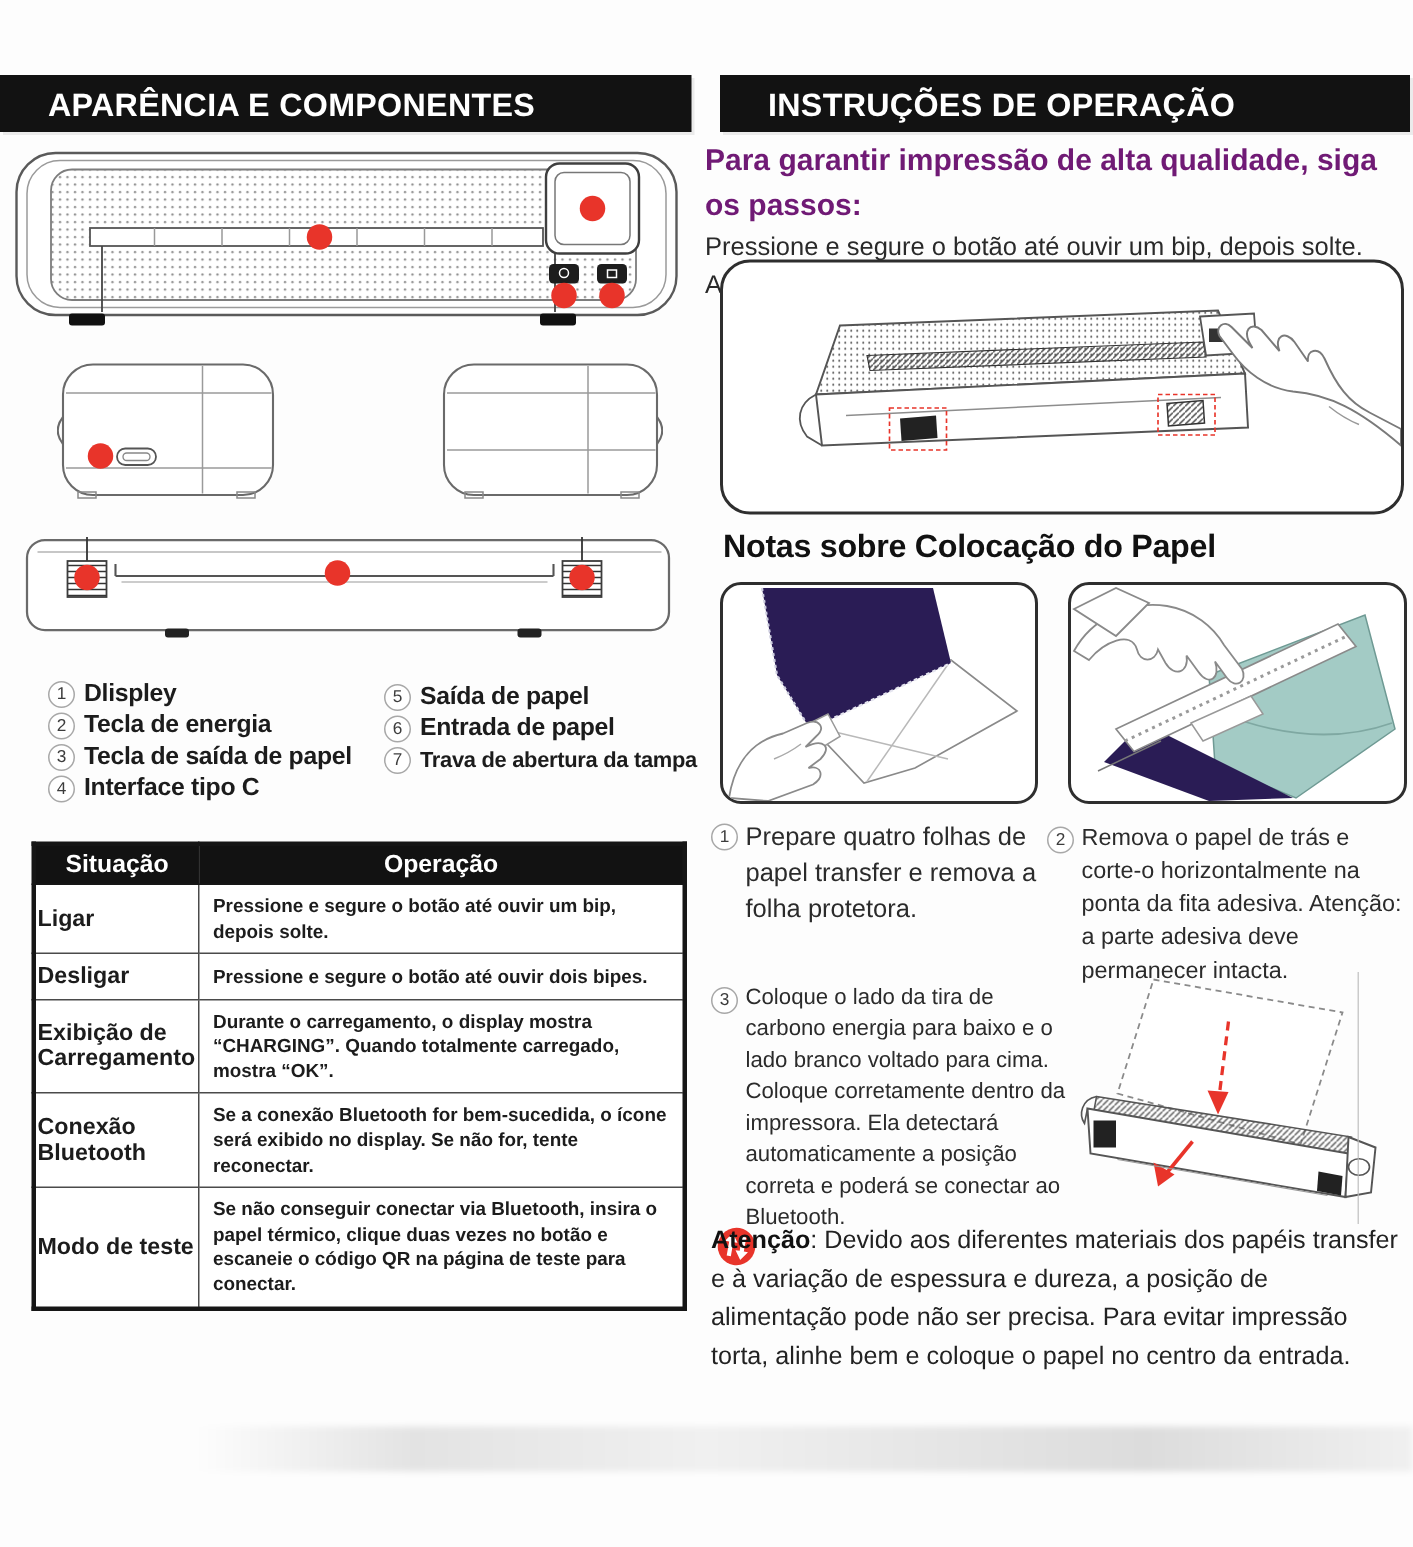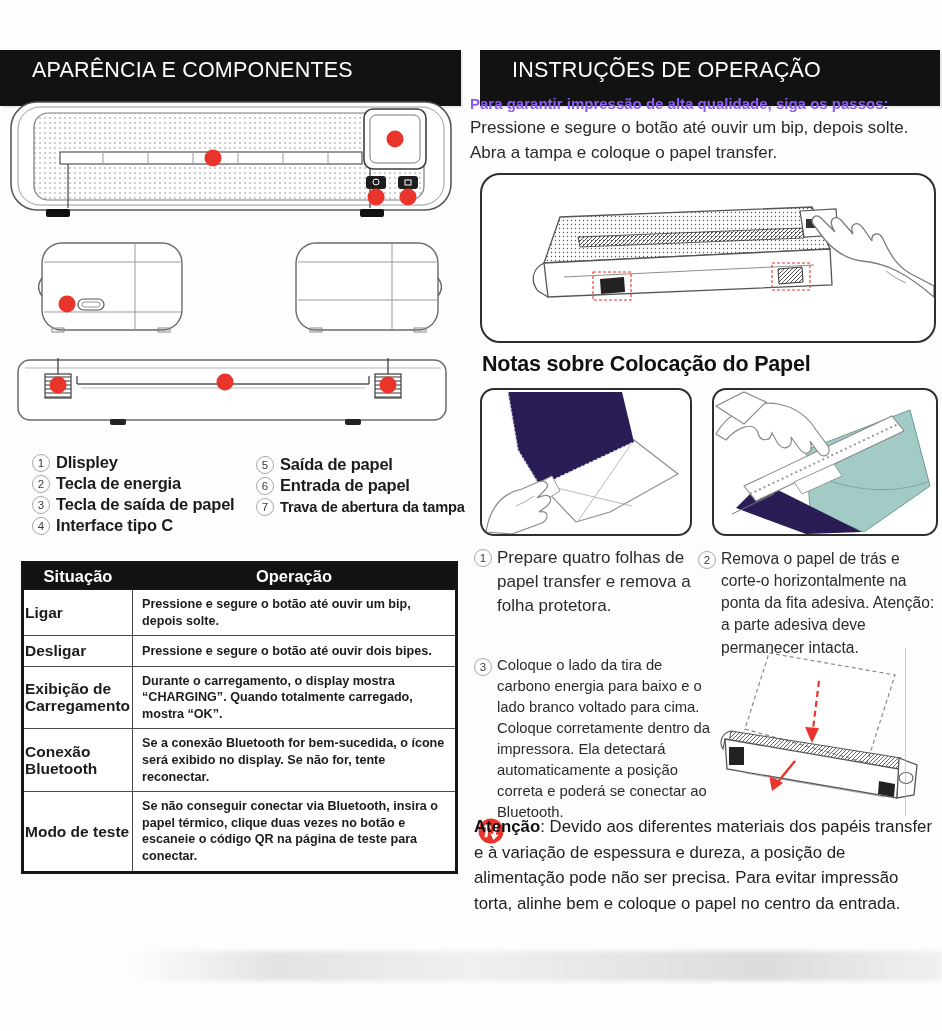--- a/index.html
+++ b/index.html
@@ -3,22 +3,22 @@
 <meta charset="utf-8">
 <style>
   html,body{margin:0;padding:0;}
   body{
     width:942px;height:1031px;position:relative;background:#fdfdfd;
     font-family:"Liberation Sans",sans-serif;color:#1c1c1c;overflow:hidden;
   }
   .abs{position:absolute;}
   
   .hbar{
-    background:var(--header_bg,#121212);color:#fff;font-weight:normal;
-    font-size:21.5px;letter-spacing:.2px;line-height:41px;height:56px;
+    background:var(--header_bg,#121212);color:#fff;font-weight:bold;
+    font-size:21.5px;letter-spacing:.2px;line-height:41px;height:38px;
     padding-left:32px;box-sizing:border-box;box-shadow:2px 2px 0 rgba(0,0,0,.07);
   }
   
   .comp{display:flex;align-items:center;gap:6px;height:21px;}
   .numc{
     flex:0 0 auto;display:inline-flex;width:16px;height:16px;border:1.4px solid #a8a8a8;
     border-radius:50%;align-items:center;justify-content:center;font-size:11.5px;
     color:#3c3c3c;background:#fff;
   }
   .comp b{font-size:16.5px;letter-spacing:-.2px;white-space:nowrap;}
@@ -27,21 +27,21 @@
   table.optable{border-collapse:collapse;width:437px;table-layout:fixed;background:#fff;border:3px solid #161616;}
   table.optable th{
     background:var(--header_bg,#121212);color:#fff;font-size:16.5px;font-weight:bold;
     padding:3px 0;border:1.5px solid #161616;
   }
   table.optable td{border:1.5px solid #4a4a4a;text-align:left;vertical-align:middle;}
   td.sit{width:108px;font-weight:bold;font-size:15.5px;line-height:1.12;padding:6px 1px;}
   td.op{font-weight:bold;font-size:12.6px;line-height:1.32;padding:6px 9px;}
   
   .intro{width:470px;font-size:17px;line-height:1.48;color:#2a2a2a;}
-  .intro .b1{font-weight:bold;font-size:15px;color:#8b5cf6;}
+  .intro .b1{font-weight:bold;font-size:20px;color:#701a75;}
   .panel{border:2px solid #2e2e2e;border-radius:16px;background:#fff;box-sizing:border-box;overflow:hidden;}
   .notes-title{font-size:21.5px;font-weight:bold;color:#111;letter-spacing:-.2px;}
   .step{display:flex;gap:5px;align-items:flex-start;color:#2b2b2b;}
   .step .numc{margin-top:3px;}
   .step-text{line-height:1.42;}
   .warn{width:466px;text-align:left;font-size:16.8px;line-height:1.52;color:#222;}
   .warn b{color:#111;}
   .scanline{background:#b9b9b9;opacity:.75;}
   .grayband{
     background:linear-gradient(90deg,rgba(0,0,0,0) 0%,rgba(0,0,0,.10) 18%,rgba(0,0,0,.05) 42%,

